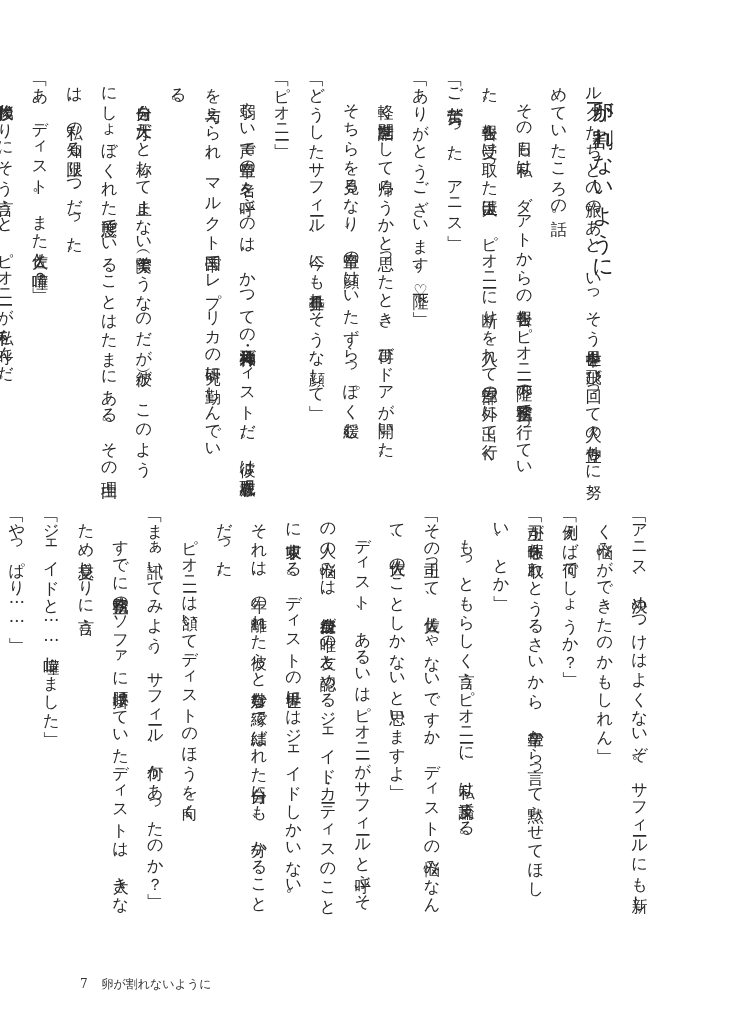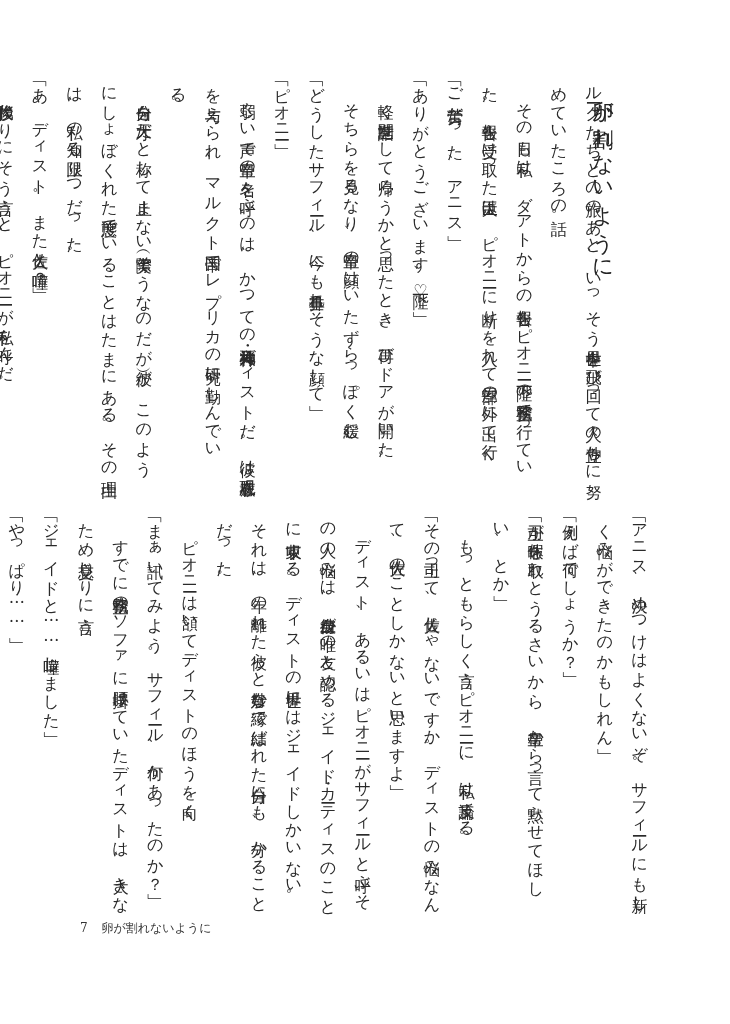--- a/index.html
+++ b/index.html
@@ -55,21 +55,21 @@
       -webkit-writing-mode: vertical-rl;
       text-orientation: upright;
       font-size: 21px;
       letter-spacing: 2px;
       color: #222222;
       line-height: 30px;
     }
     .footer {
       position: absolute;
       left: 80px;
-      top: 920px;
+      top: 976px;
       font-size: 12px;
       color: #333333;
       white-space: nowrap;
     }
     .footer .page-num {
       margin-right: 10px;
     }
     .indent {
       text-indent: 1em;
     }

